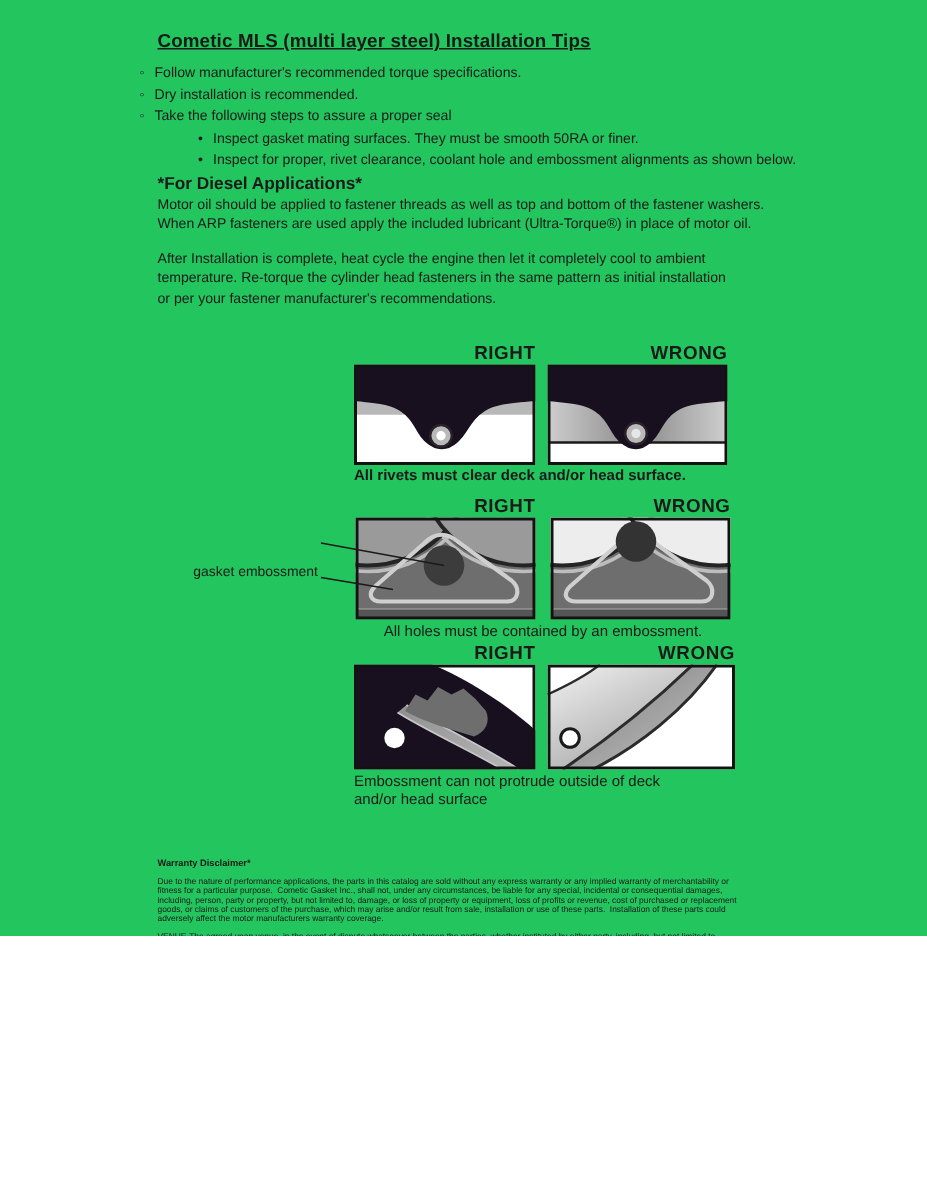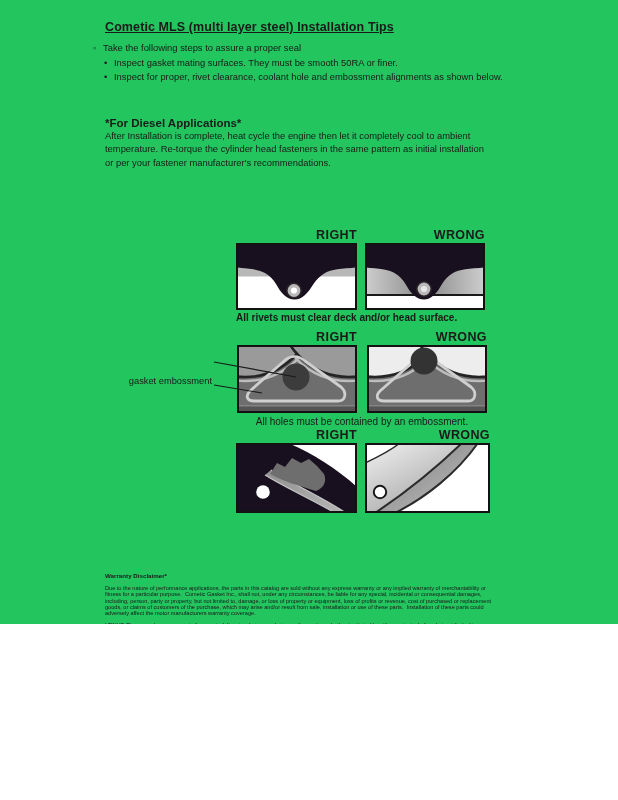--- a/index.html
+++ b/index.html
@@ -4,21 +4,21 @@
 <style>
   html,body{margin:0;padding:0;background:#ffffff;}
   .page{position:relative;width:618px;height:624px;background:#22c55e;overflow:hidden;
         font-family:"Liberation Sans",sans-serif;color:#1a1a1a;padding-left:24px;}
 
   
   .doc-header{position:absolute;left:93px;top:20px;width:450px;}
   .doc-title{margin:0 0 7px 12px;font-size:12.5px;font-weight:bold;text-decoration:underline;letter-spacing:.1px;}
   ul.tips{list-style:none;margin:0;padding:0;font-size:9.4px;line-height:14.6px;}
   ul.tips li{padding-left:10px;text-indent:-10px;}
-  ul.tips li.sub{margin-left:11px;}
+  ul.tips li.sub{margin-left:39px;}
   ul.tips li .marker{display:inline-block;width:10px;text-indent:0;}
 
   
   .diesel{position:absolute;left:105px;top:117px;width:460px;}
   .diesel h2{margin:0 0 0 0;font-size:11.5px;font-weight:bold;}
   .diesel p{margin:0 0 9px 0;font-size:9.4px;line-height:13.4px;white-space:pre-wrap;}
 
   
   .rw-label{position:absolute;font-size:12.5px;font-weight:bold;letter-spacing:.4px;text-align:right;}
   .fig-caption{position:absolute;font-size:10px;line-height:12px;white-space:pre-line;}
@@ -34,28 +34,32 @@
   .footer-code{position:absolute;left:383px;top:755px;font-size:14px;letter-spacing:.3px;}
 </style>
 </head>
 <body>
 
 <div class="page">
 
   <div class="doc-header">
     <h1 class="doc-title">Cometic MLS (multi layer steel) Installation Tips</h1>
     <ul class="tips">
+      <li><span class="marker">◦</span><span>Follow manufacturer's recommended torque specifications.</span></li>
+      <li><span class="marker">◦</span><span>Dry installation is recommended.</span></li>
       <li><span class="marker">◦</span><span>Take the following steps to assure a proper seal</span></li>
       <li class="sub"><span class="marker">•</span><span>Inspect gasket mating surfaces.  They must be smooth 50RA or finer.</span></li>
       <li class="sub"><span class="marker">•</span><span>Inspect for proper, rivet clearance, coolant hole and embossment alignments as shown below.</span></li>
     </ul>
   </div>
 
   <div class="diesel">
     <h2>*For Diesel Applications*</h2>
+    <p>Motor oil should be applied to fastener threads as well as top and bottom of the fastener washers.
+When ARP fasteners are used apply the included lubricant (Ultra-Torque®) in place of motor oil.</p>
     <p>After Installation is complete, heat cycle the engine then let it completely cool to ambient
 temperature. Re-torque the cylinder head fasteners in the same pattern as initial installation
 or per your fastener manufacturer's recommendations.</p>
   </div>
 
   <div class="rw-label" style="left:236px;top:228px;width:121px;">RIGHT</div>
   <div class="rw-label" style="left:365px;top:228px;width:120px;">WRONG</div>
 
   <svg class="panel" style="left:236px;top:243px;" width="121" height="67" viewBox="0 0 121 67">
     <rect x="0" y="0" width="121" height="67" fill="#ffffff"></rect>
@@ -159,20 +163,22 @@
     <rect x="0" y="0" width="125" height="70" fill="#ffffff"></rect>
     <path d="M35,0 L97,0 C70,26 40,50 10,70 L0,70 L0,20 C13,14 25,8 35,0 Z" fill="url(#g3wa)"></path>
     <path d="M0,20 C13,14 25,8 35,0" stroke="#2b2b2b" stroke-width="1.5" fill="none"></path>
     <path d="M97,0 H113 C92,30 60,55 30,70 H10 C40,50 70,26 97,0 Z" fill="url(#g3wb)"></path>
     <path d="M97,0 C70,26 40,50 10,70" stroke="#2b2b2b" stroke-width="2" fill="none"></path>
     <path d="M113,0 C92,30 60,55 30,70" stroke="#2b2b2b" stroke-width="2" fill="none"></path>
     <circle cx="15" cy="49" r="6.2" fill="#ffffff" stroke="#1a1a1a" stroke-width="2"></circle>
     <rect x="1" y="1" width="123" height="68" fill="none" stroke="#121212" stroke-width="2"></rect>
   </svg>
 
+  <div class="fig-caption" style="left:236px;top:516px;width:260px;">Embossment can not protrude outside of deck
+and/or head surface</div>
 
   <div class="legal">
     <h4>Warranty Disclaimer*</h4>
     <p>Due to the nature of performance applications, the parts in this catalog are sold without any express warranty or any implied warranty of merchantability or
 fitness for a particular purpose.  Cometic Gasket Inc., shall not, under any circumstances, be liable for any special, incidental or consequential damages,
 including, person, party or property, but not limited to, damage, or loss of property or equipment, loss of profits or revenue, cost of purchased or replacement
 goods, or claims of customers of the purchase, which may arise and/or result from sale, installation or use of these parts.  Installation of these parts could
 adversely affect the motor manufacturers warranty coverage.</p>
     <p>VENUE-The agreed upon venue, in the event of dispute whatsoever between the parties, whether instituted by either party, including, but not limited to,
 contract terms, payment terms, delivery, type, defects, sufficiency of product, shall be the Court of Common Pleas, Lake County, Ohio or the Painesville

